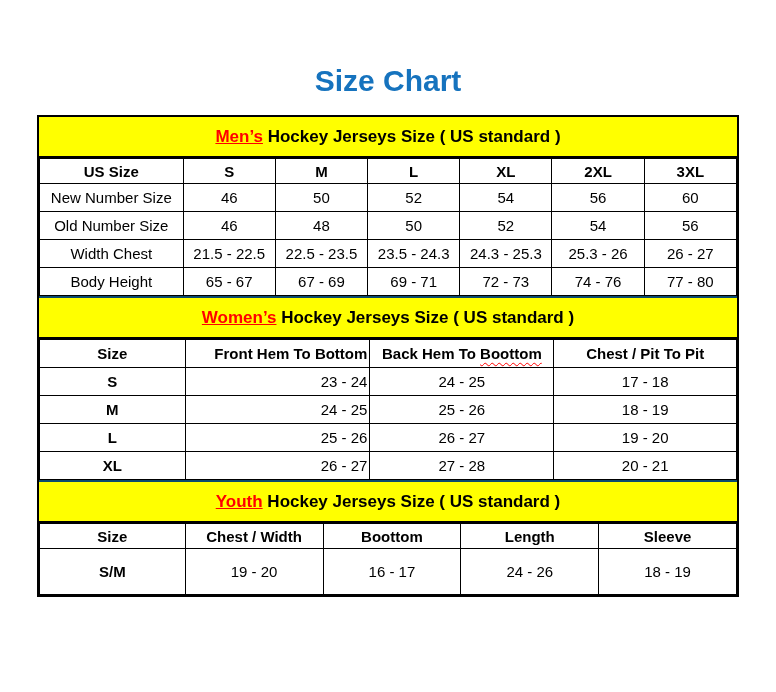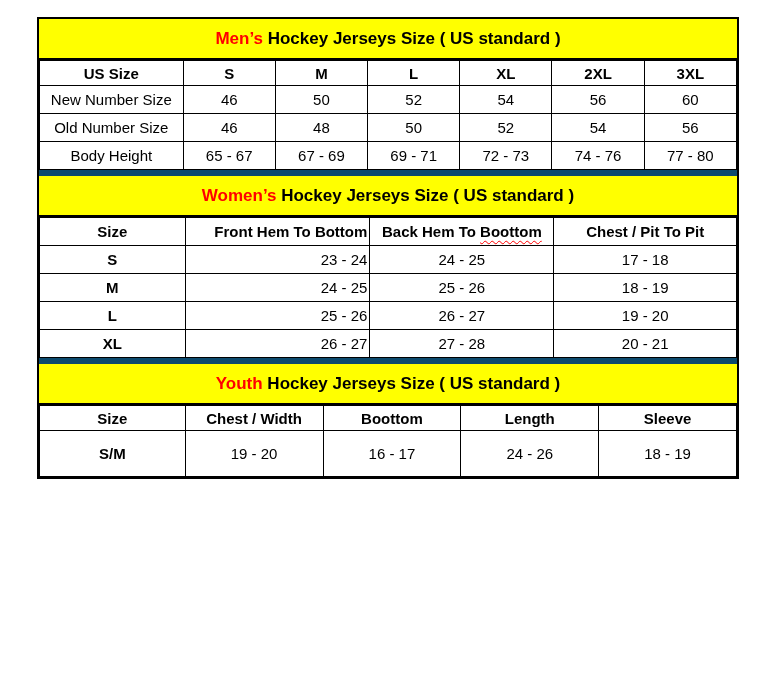--- a/index.html
+++ b/index.html
@@ -30,22 +30,22 @@
 
   .section-header {
     background:#FFFF00;
     text-align:center;
     font-weight:bold;
     font-size:17px;
     padding:10px 0 9px 0;
     border-bottom:2px solid #000;
   }
   .section-header + table { border-top:none; }
-  .section-header.mid { border-top:6px solid #0c4a6e; }
-  .hl { color:#FF0000; font-weight:bold; }
+  .section-header.mid { border-top:2px solid #0c4a6e; }
+  .hl { color:#FF0000; font-weight:bold;text-decoration:underline; }
 
   table {
     width:100%;
     border-collapse:collapse;
     table-layout:fixed;
   }
   td {
     border:1px solid #000;
     text-align:center;
     vertical-align:middle;
@@ -82,20 +82,21 @@
     text-decoration-color:#FF0000;
     text-decoration-thickness:1px;
     text-underline-offset:3px;
   }
 </style>
 </head>
 <body>
 
 <div class="page">
 
+  <div class="title">Size Chart</div>
 
   <div class="chart-wrap">
 
     <div class="section-header"><span class="hl">Men’s</span><span> Hockey Jerseys Size ( US standard )</span></div>
 
     <table class="mens">
       <tbody>
         <tr class="hdr">
           <td class="c0 col-hdr">US Size</td>
           <td class="cn col-hdr">S</td>
@@ -117,20 +118,29 @@
         <tr>
           <td class="c0 plain-label">Old Number Size</td>
           <td class="cn">46</td>
           <td class="cn">48</td>
           <td class="cn">50</td>
           <td class="cn">52</td>
           <td class="cn">54</td>
           <td class="cn">56</td>
         </tr>
         <tr>
+          <td class="c0 plain-label">Width Chest</td>
+          <td class="cn">21.5 - 22.5</td>
+          <td class="cn">22.5 - 23.5</td>
+          <td class="cn">23.5 - 24.3</td>
+          <td class="cn">24.3 - 25.3</td>
+          <td class="cn">25.3 - 26</td>
+          <td class="cn">26 - 27</td>
+        </tr>
+        <tr>
           <td class="c0 plain-label">Body Height</td>
           <td class="cn">65 - 67</td>
           <td class="cn">67 - 69</td>
           <td class="cn">69 - 71</td>
           <td class="cn">72 - 73</td>
           <td class="cn">74 - 76</td>
           <td class="cn">77 - 80</td>
         </tr>
       </tbody>
     </table>

